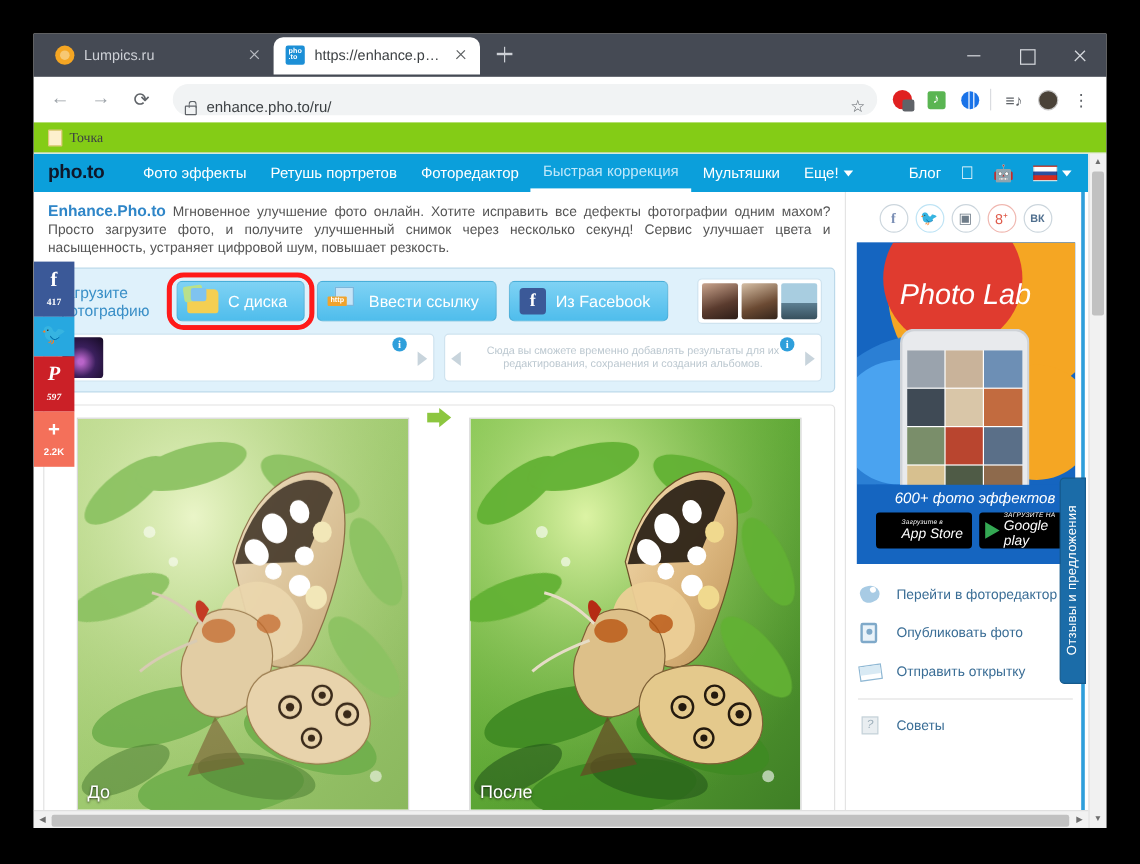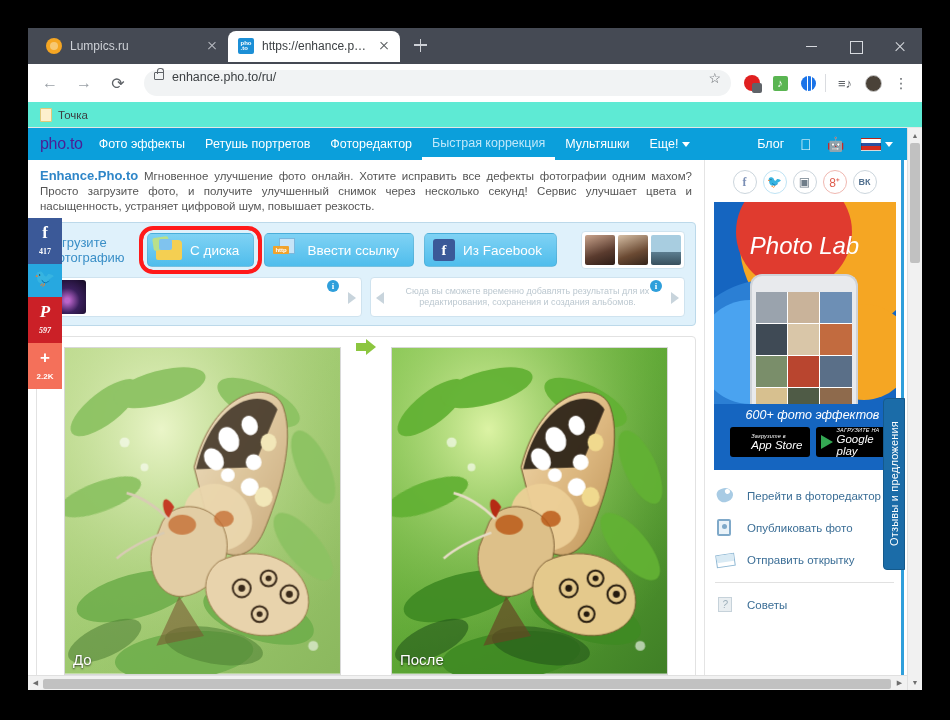--- a/index.html
+++ b/index.html
@@ -95,21 +95,21 @@
     padding: 0 8px; flex: 0 0 38px;
   }
   .navbtn {
     width: 28px; height: 28px; margin-right: 6px; color: #9aa0a6;
     display: flex; align-items: center; justify-content: center;
     font-size: 16px; border-radius: 50%;
   }
   .navbtn.enabled { color: #5f6368; }
   .omnibox {
     flex: 1 1 auto; height: 26px; background: #f1f3f4; border-radius: 13px;
-    display: flex; align-items: flex-start; padding: 0 10px; margin: 0 6px;
+    display: flex; align-items: flex-end; padding: 0 10px; margin: 0 6px;
     font-size: 12.5px; color: #3c4043;
   }
   .lock-ic {
     width: 10px; height: 8px; border: 1.4px solid #5f6368; border-radius: 1px;
     position: relative; margin-right: 8px; margin-top: 2px; flex: 0 0 10px;
   }
   .lock-ic::before {
     content: ""; position: absolute; left: 1.8px; top: -5px;
     width: 5px; height: 5px; border: 1.4px solid #5f6368;
     border-bottom: none; border-radius: 3px 3px 0 0;
@@ -146,22 +146,22 @@
   .tb-sep { width: 1px; height: 18px; background: #dadce0; margin: 0 4px; }
   .ext-list { color: #5f6368; font-size: 13px; }
   .avatar-ic {
     width: 17px; height: 17px; border-radius: 50%; background: #4a4238;
     border: 1px solid #c8c8c8;
   }
   .menu-dots { color: #5f6368; font-size: 14px; letter-spacing: 0; }
 
   
   .bookmarks {
-    height: 26px; background: #5eead4; display: flex; align-items: center;
-    padding-left: 12px; flex: 0 0 26px; border-bottom: 1px solid #e6e6e6;
+    height: 26px; background: #84cc16; display: flex; align-items: center;
+    padding-left: 12px; flex: 0 0 26px; border-bottom: 1px solid #e6e6e6; font-family: Liberation Serif, serif;
   }
   .bm { display: flex; align-items: center; font-size: 11.5px; color: #3c4043; }
   .bm-ic {
     width: 12px; height: 14px; margin-right: 6px; background: #fdf0cd;
     border: 1px solid #e0c97a; border-radius: 1px;
   }
 
   
   .viewport {
     flex: 1 1 auto; position: relative; background: #fff;
@@ -171,22 +171,22 @@
     flex: 1 1 auto; position: relative; overflow: hidden;
     background: #fff;
   }
 
   
   .site-nav {
     height: 32px; background: #0b9fdb; display: flex; align-items: center;
     padding-left: 12px; position: relative;
   }
   .brand {
-    color: #4c1d95; font-weight: normal; font-size: 16px; letter-spacing: -.3px;
-    margin-right: 16px;
+    color: #0f172a; font-weight: bold; font-size: 16px; letter-spacing: -.3px;
+    margin-right: 32px;
   }
   .navitem {
     color: #fff; font-size: 12.5px; margin-right: 20px; white-space: nowrap;
   }
   .navitem.active {
     color: #bfe8fa; position: relative; padding-bottom: 2px;
   }
   .navitem.active::after {
     content: ""; position: absolute; left: -10px; right: -10px; bottom: -8px;
     height: 3px; background: #fff;

